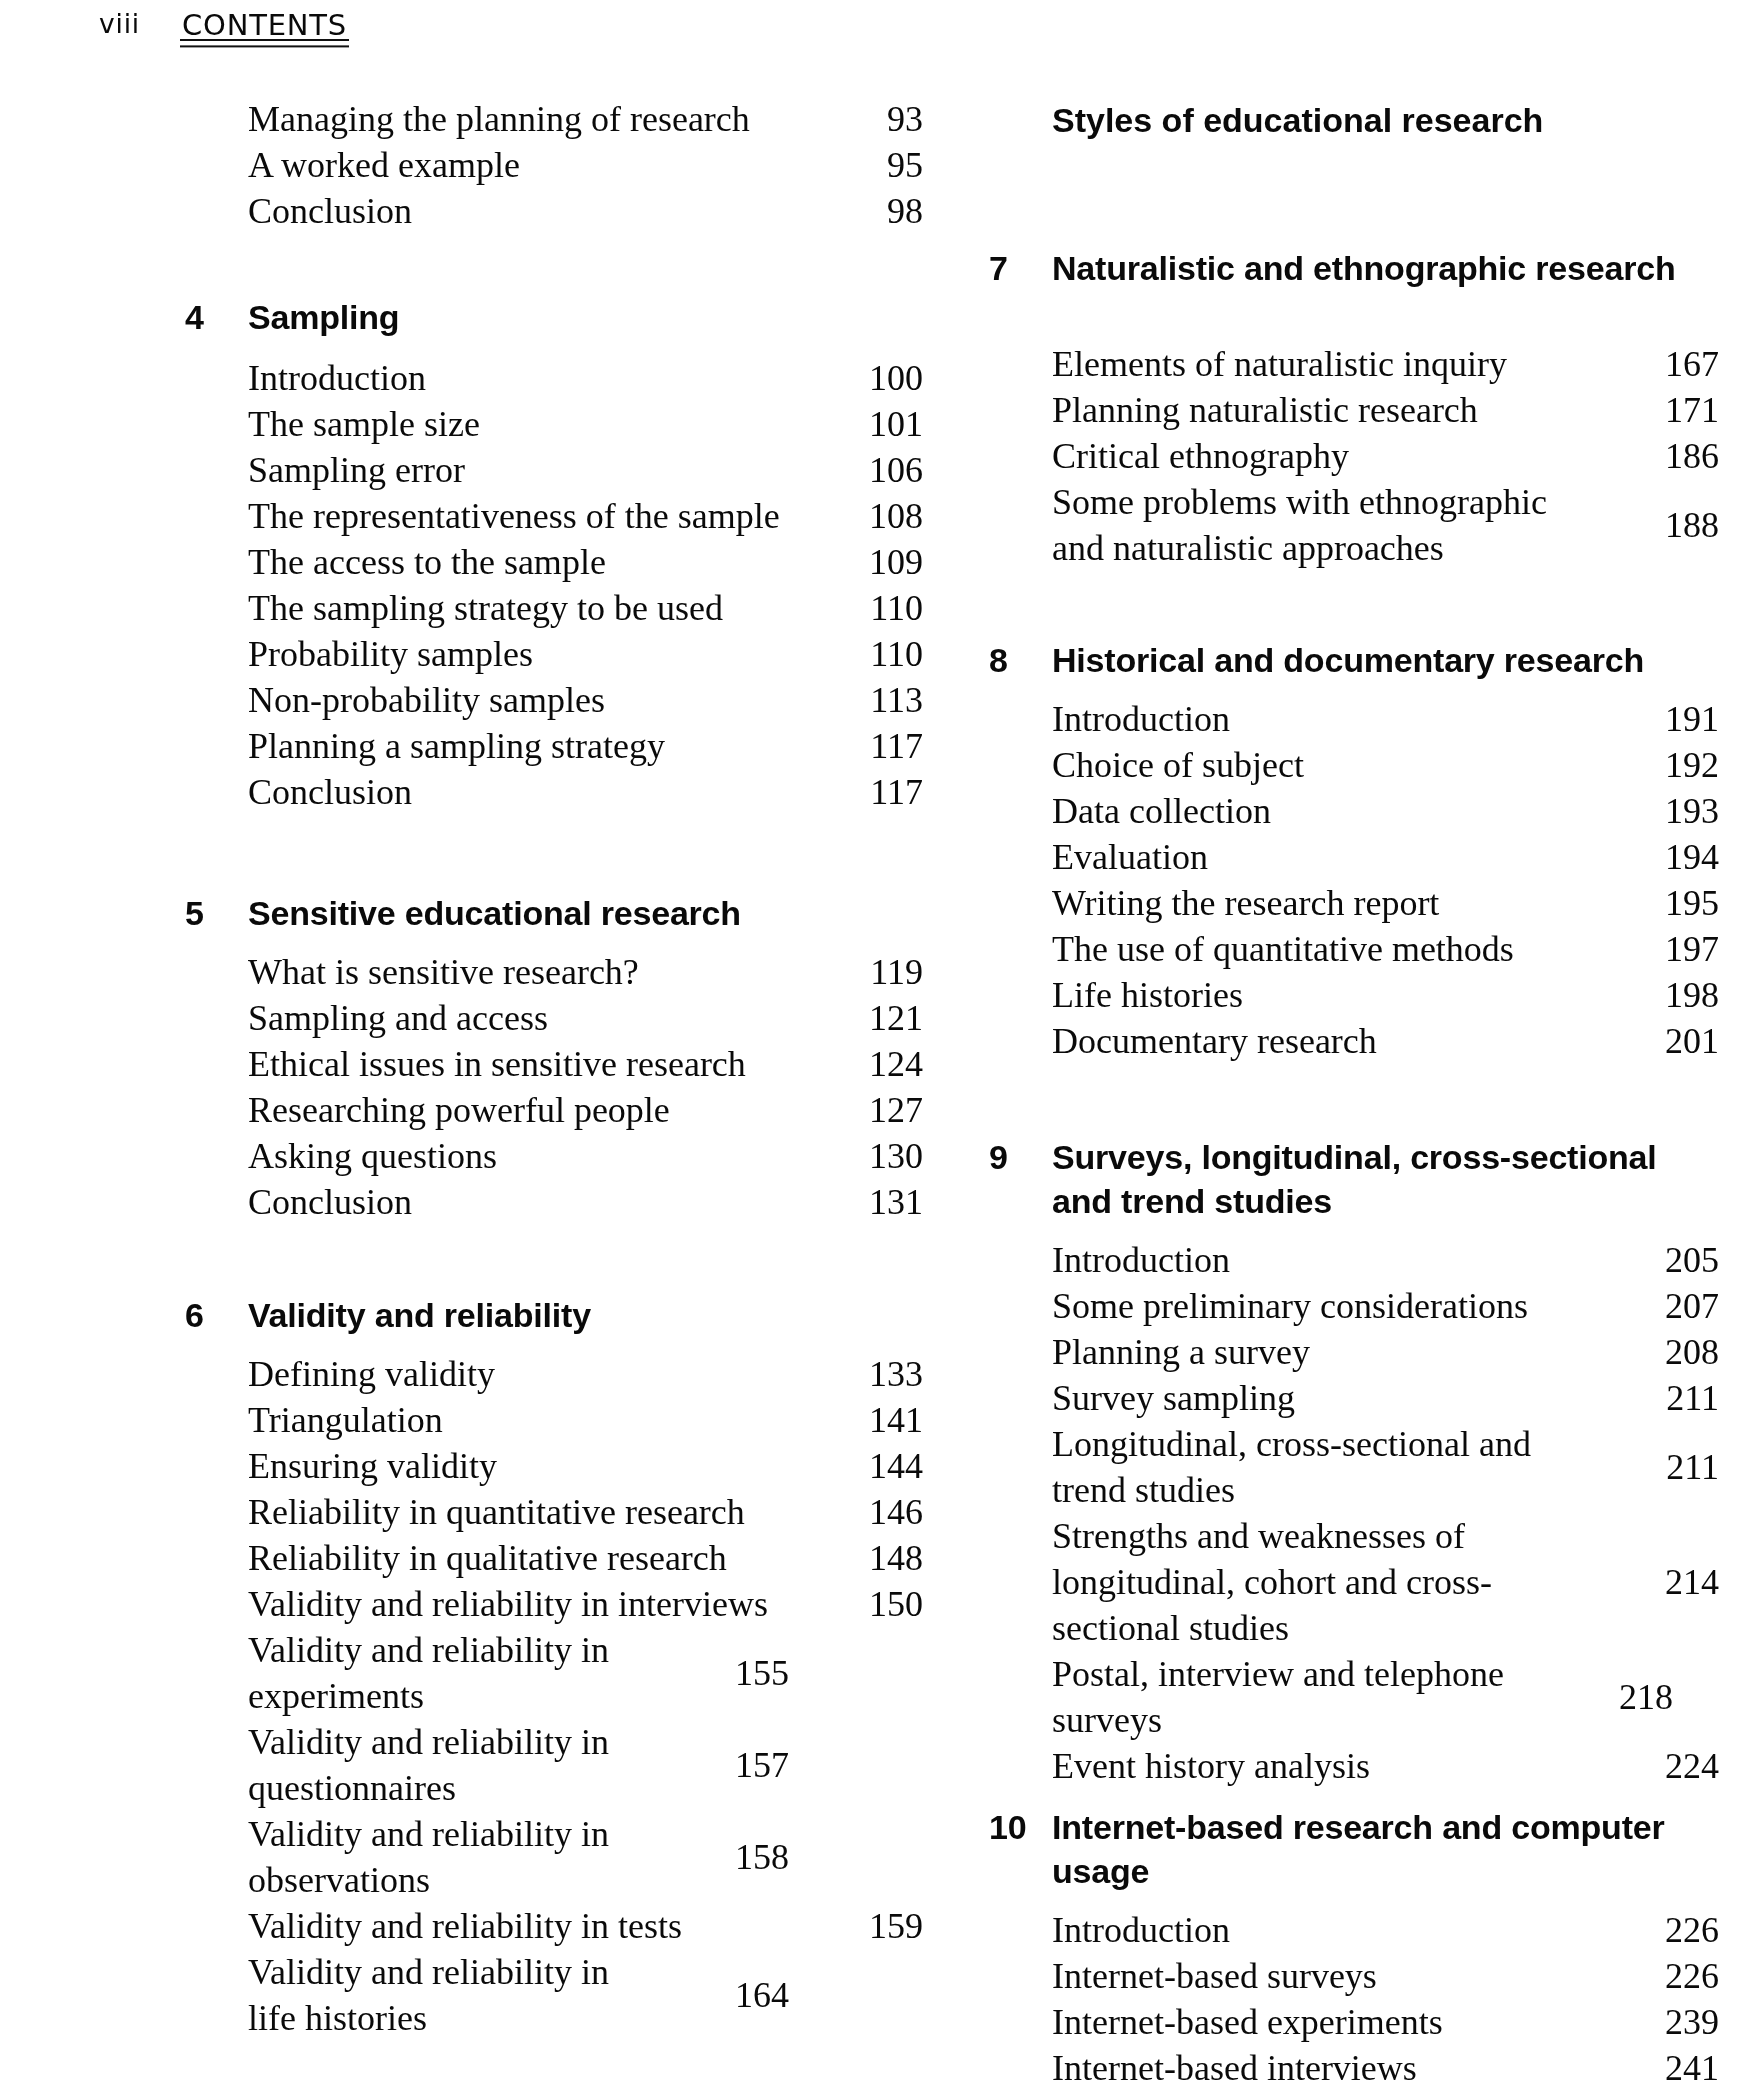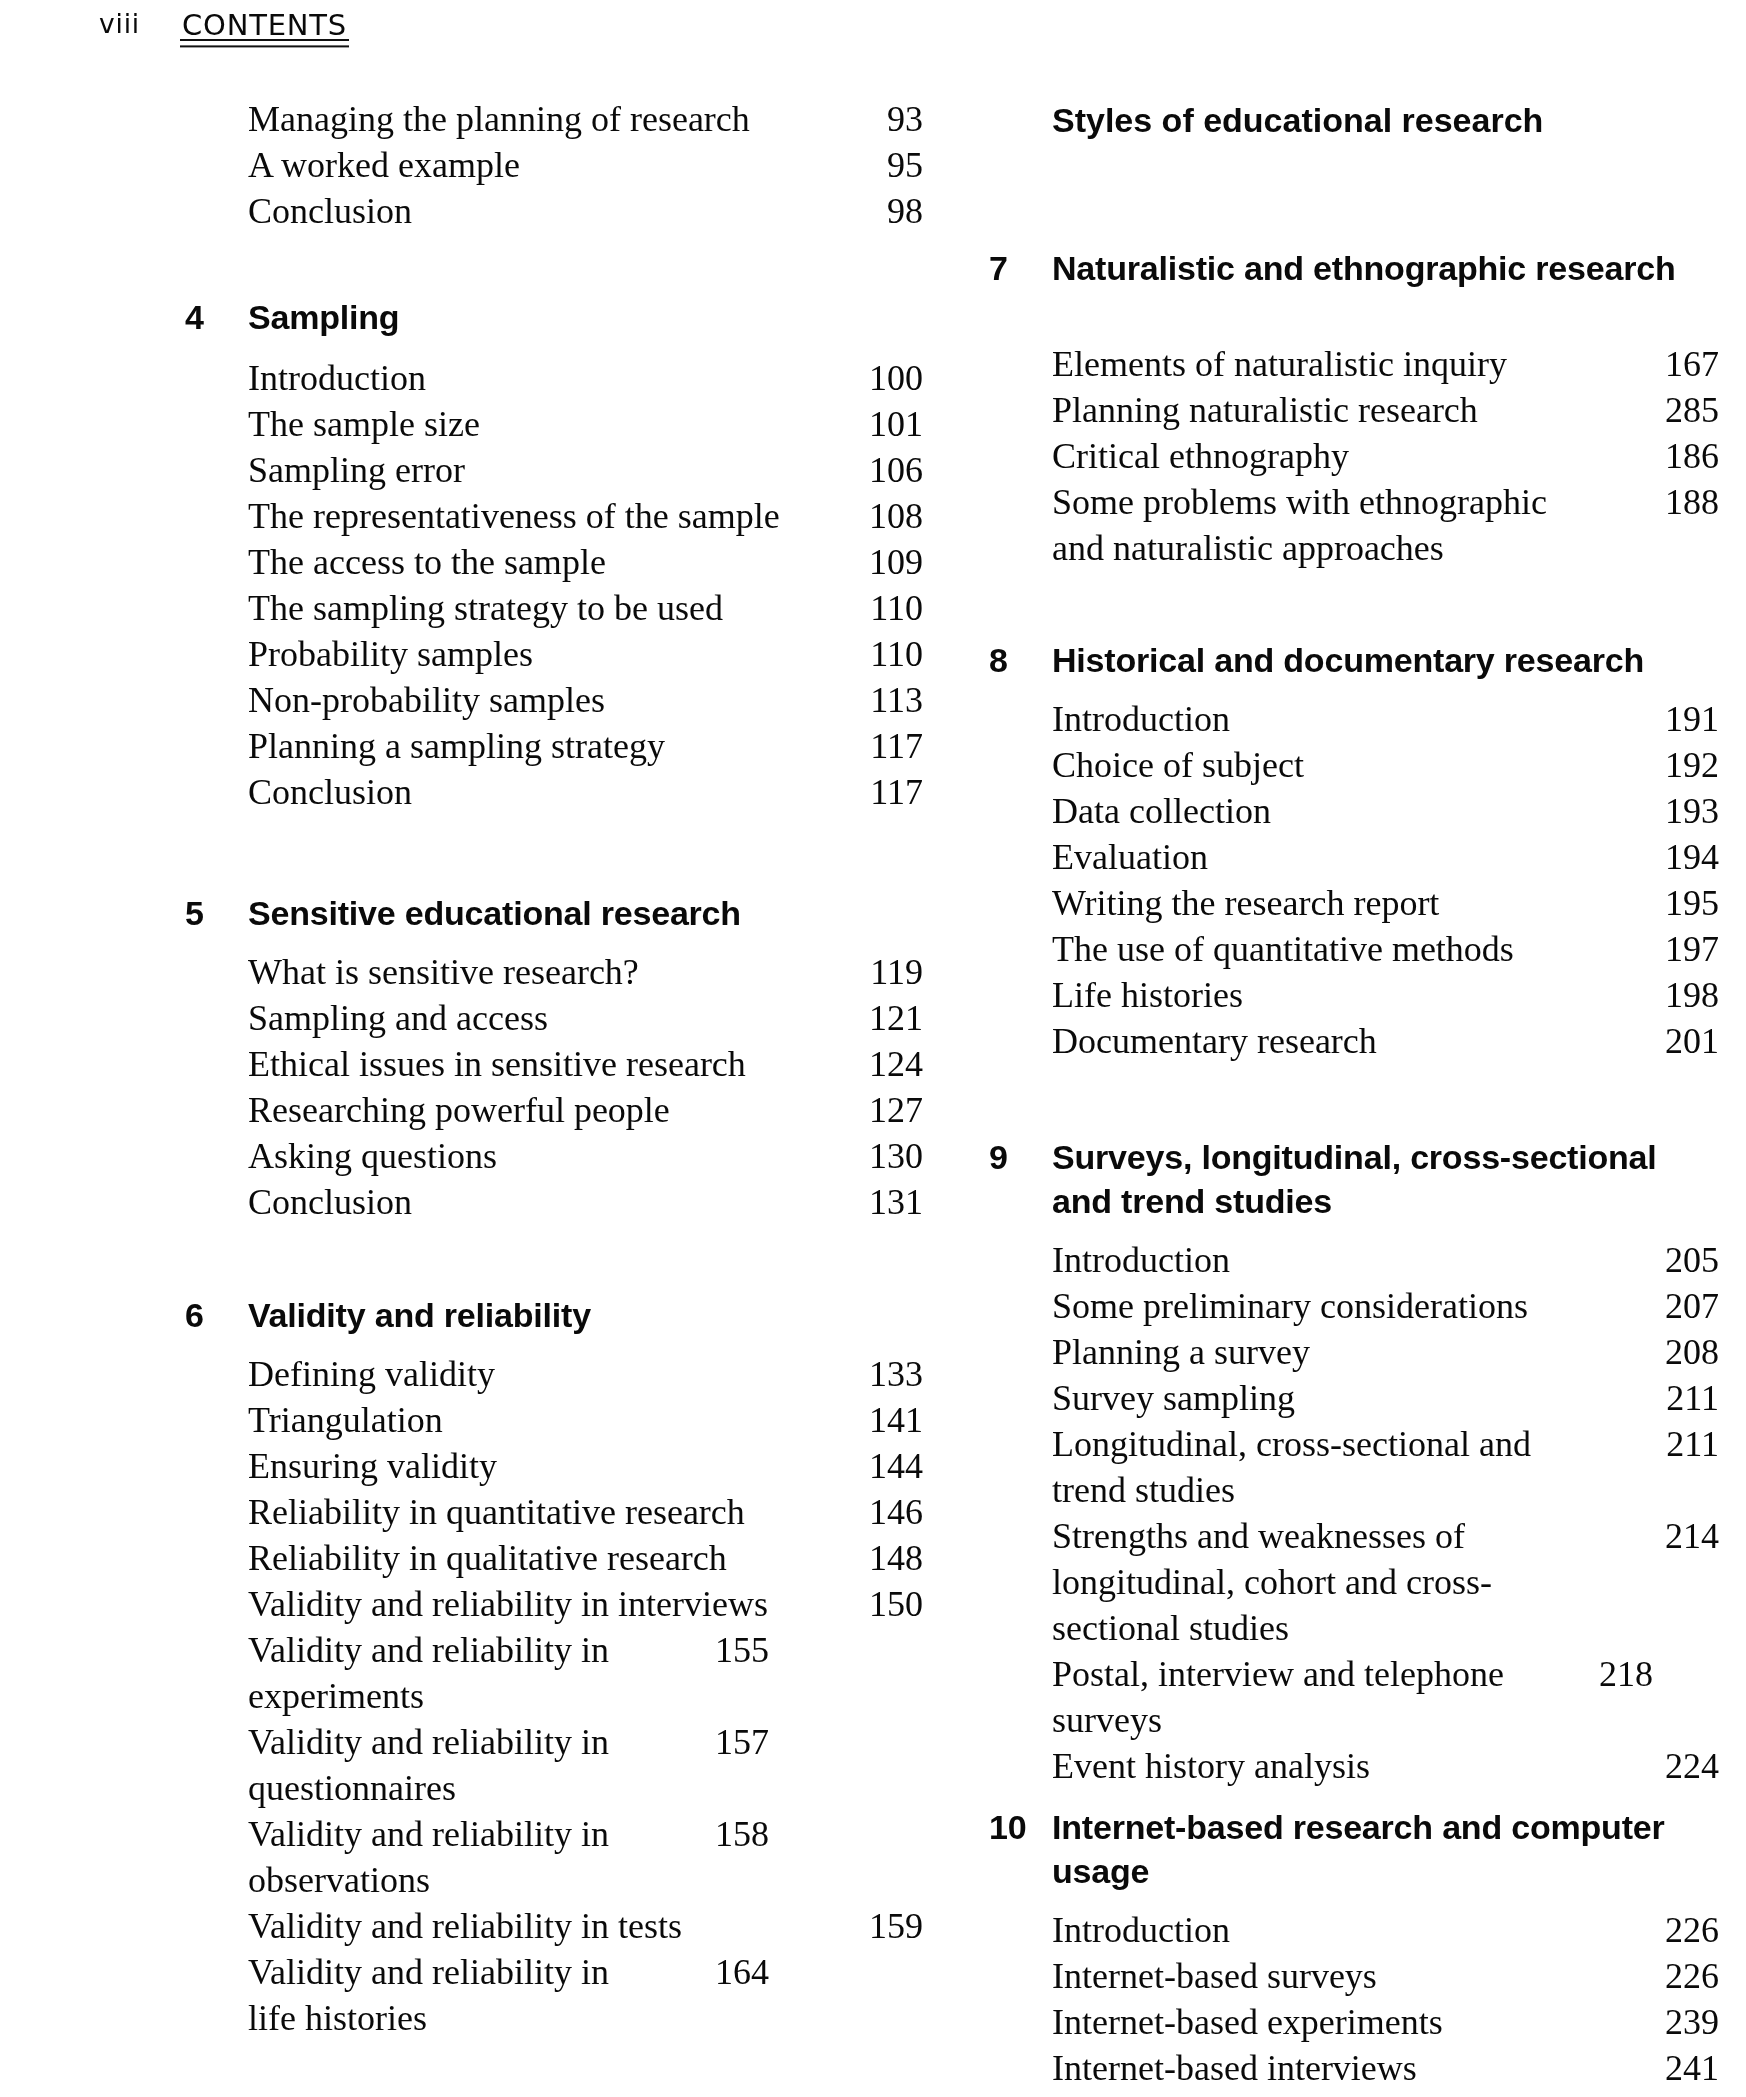--- a/index.html
+++ b/index.html
@@ -13,21 +13,21 @@
   .col-left { left: 185px; width: 738px; }
   .col-right { left: 989px; width: 730px; }
 
   .block { position: absolute; left: 0; right: 0; }
   .chapter-head { display: flex; align-items: baseline; font-family: "Liberation Sans", sans-serif; font-weight: bold; font-size: 34px; line-height: 44px; letter-spacing: -0.2px; }
   .chapter-num { width: 63px; flex: 0 0 63px; }
   .chapter-title { flex: 1; }
   .part-head { font-family: "Liberation Sans", sans-serif; font-weight: bold; font-size: 34px; line-height: 44px; padding-left: 63px; }
   .part-num { font-size: 35px; }
 
-  .entry { display: flex; align-items: flex-start; padding-left: 63px; font-family: "Liberation Serif", serif; font-size: 36px; line-height: 46px; }
+  .entry { display: flex; align-items: center; padding-left: 63px; font-family: "Liberation Serif", serif; font-size: 36px; line-height: 46px; gap: 20px; }
   .entry-title { flex: 1; padding-right: 32px; }
   .entry-page { width: 88px; text-align: right; }
 </style>
 </head>
 <body>
 
 <div class="page-header">
   <span class="folio">viii</span>
   <span class="running-title">CONTENTS</span>
   <div class="running-rule"></div>
@@ -194,21 +194,21 @@
       <span class="chapter-num">7</span>
       <span class="chapter-title">Naturalistic and ethnographic research</span>
     </div>
     <div style="height:51px"></div>
     <div class="entry">
         <span class="entry-title">Elements of naturalistic inquiry</span>
         <span class="entry-page">167</span>
       </div>
     <div class="entry">
         <span class="entry-title">Planning naturalistic research</span>
-        <span class="entry-page">285</span>
+        <span class="entry-page">171</span>
       </div>
     <div class="entry">
         <span class="entry-title">Critical ethnography</span>
         <span class="entry-page">186</span>
       </div>
     <div class="entry">
         <span class="entry-title" style="max-width:578px">Some problems with ethnographic and naturalistic approaches</span>
         <span class="entry-page">188</span>
       </div>
   </div>

